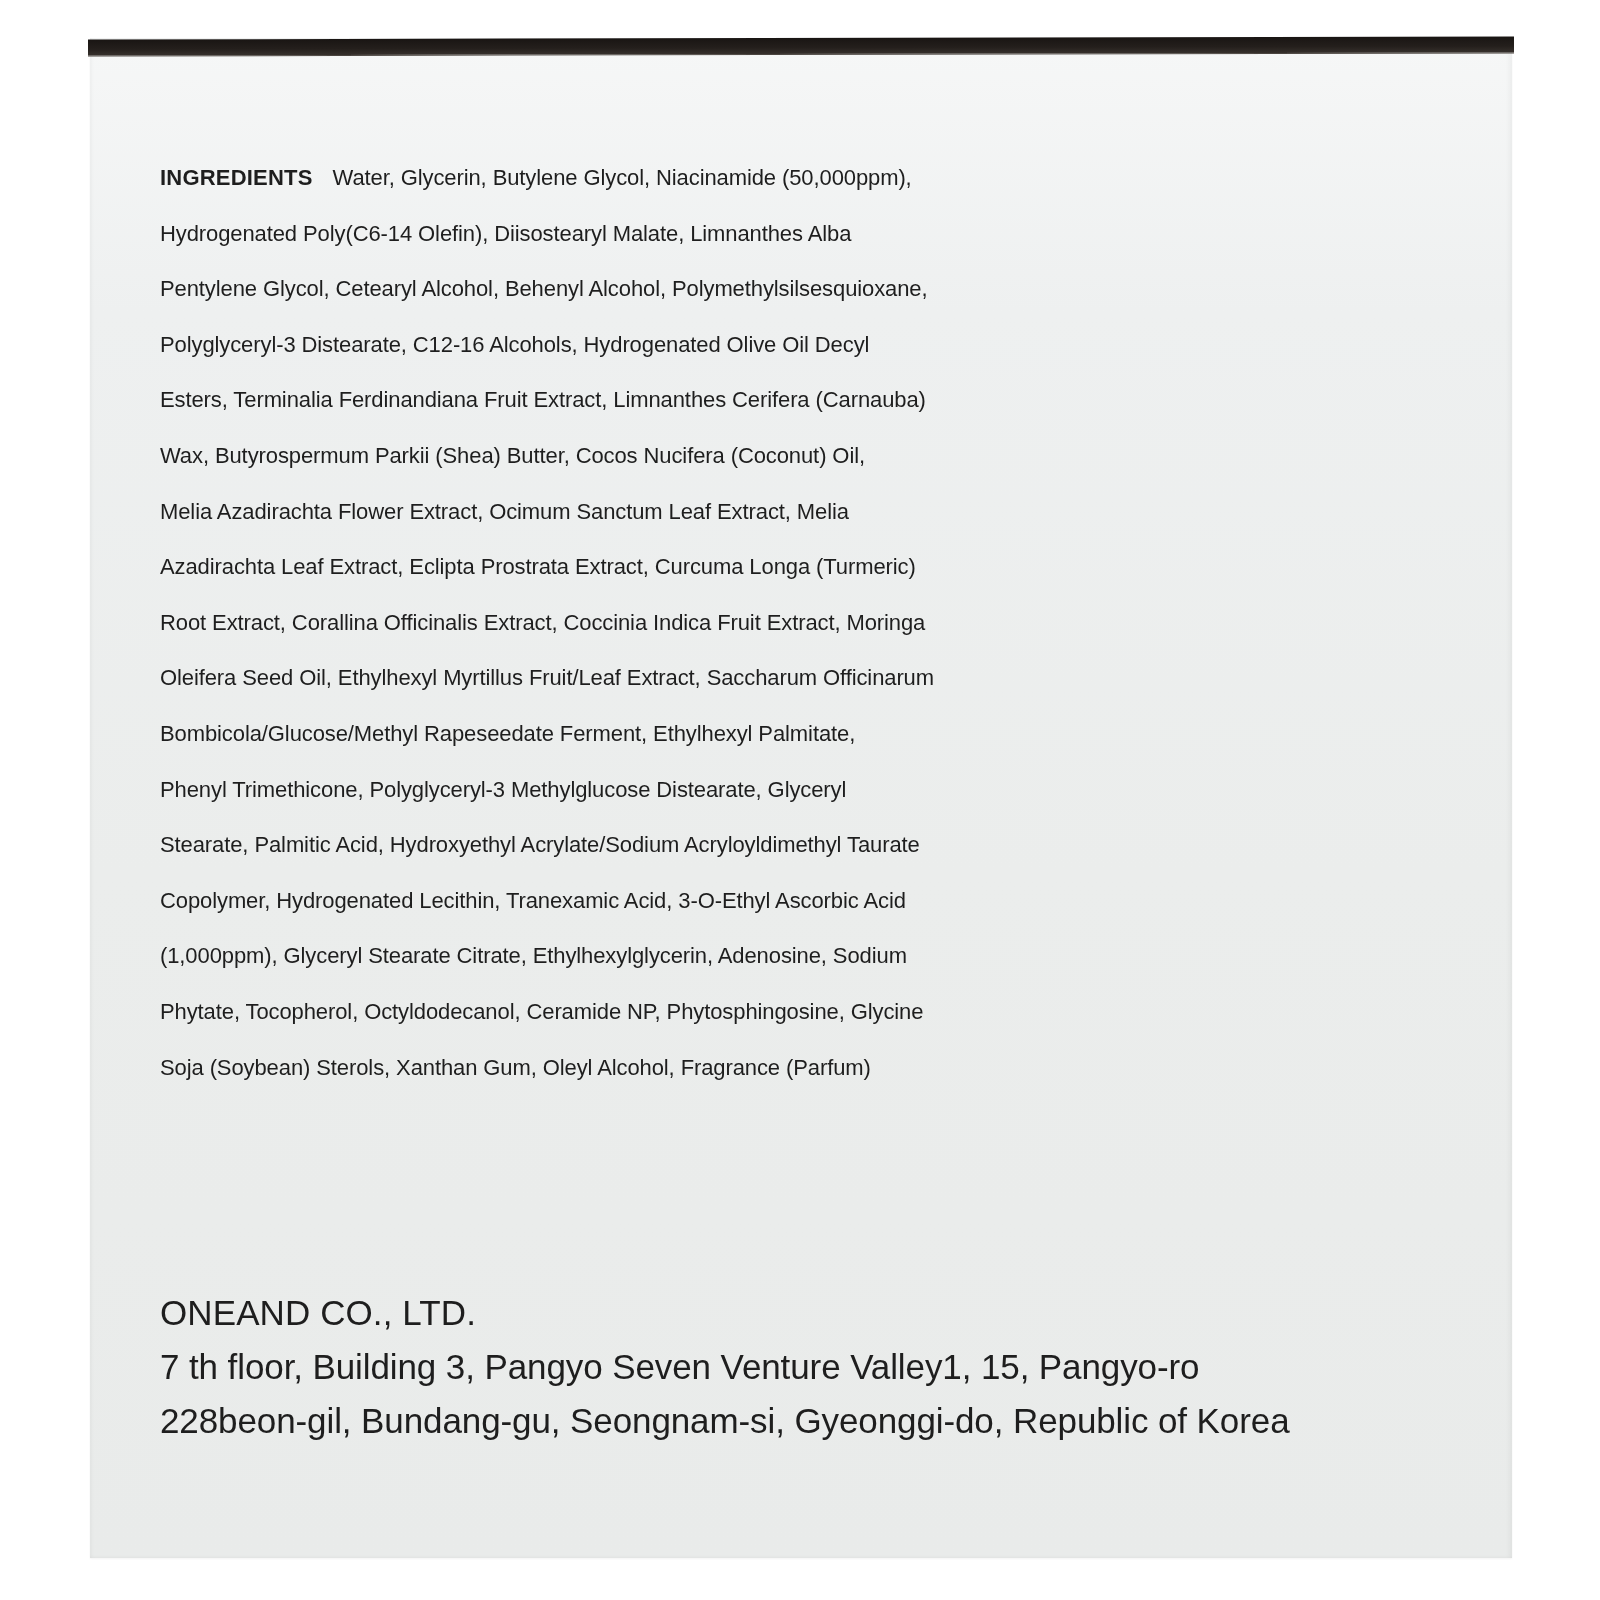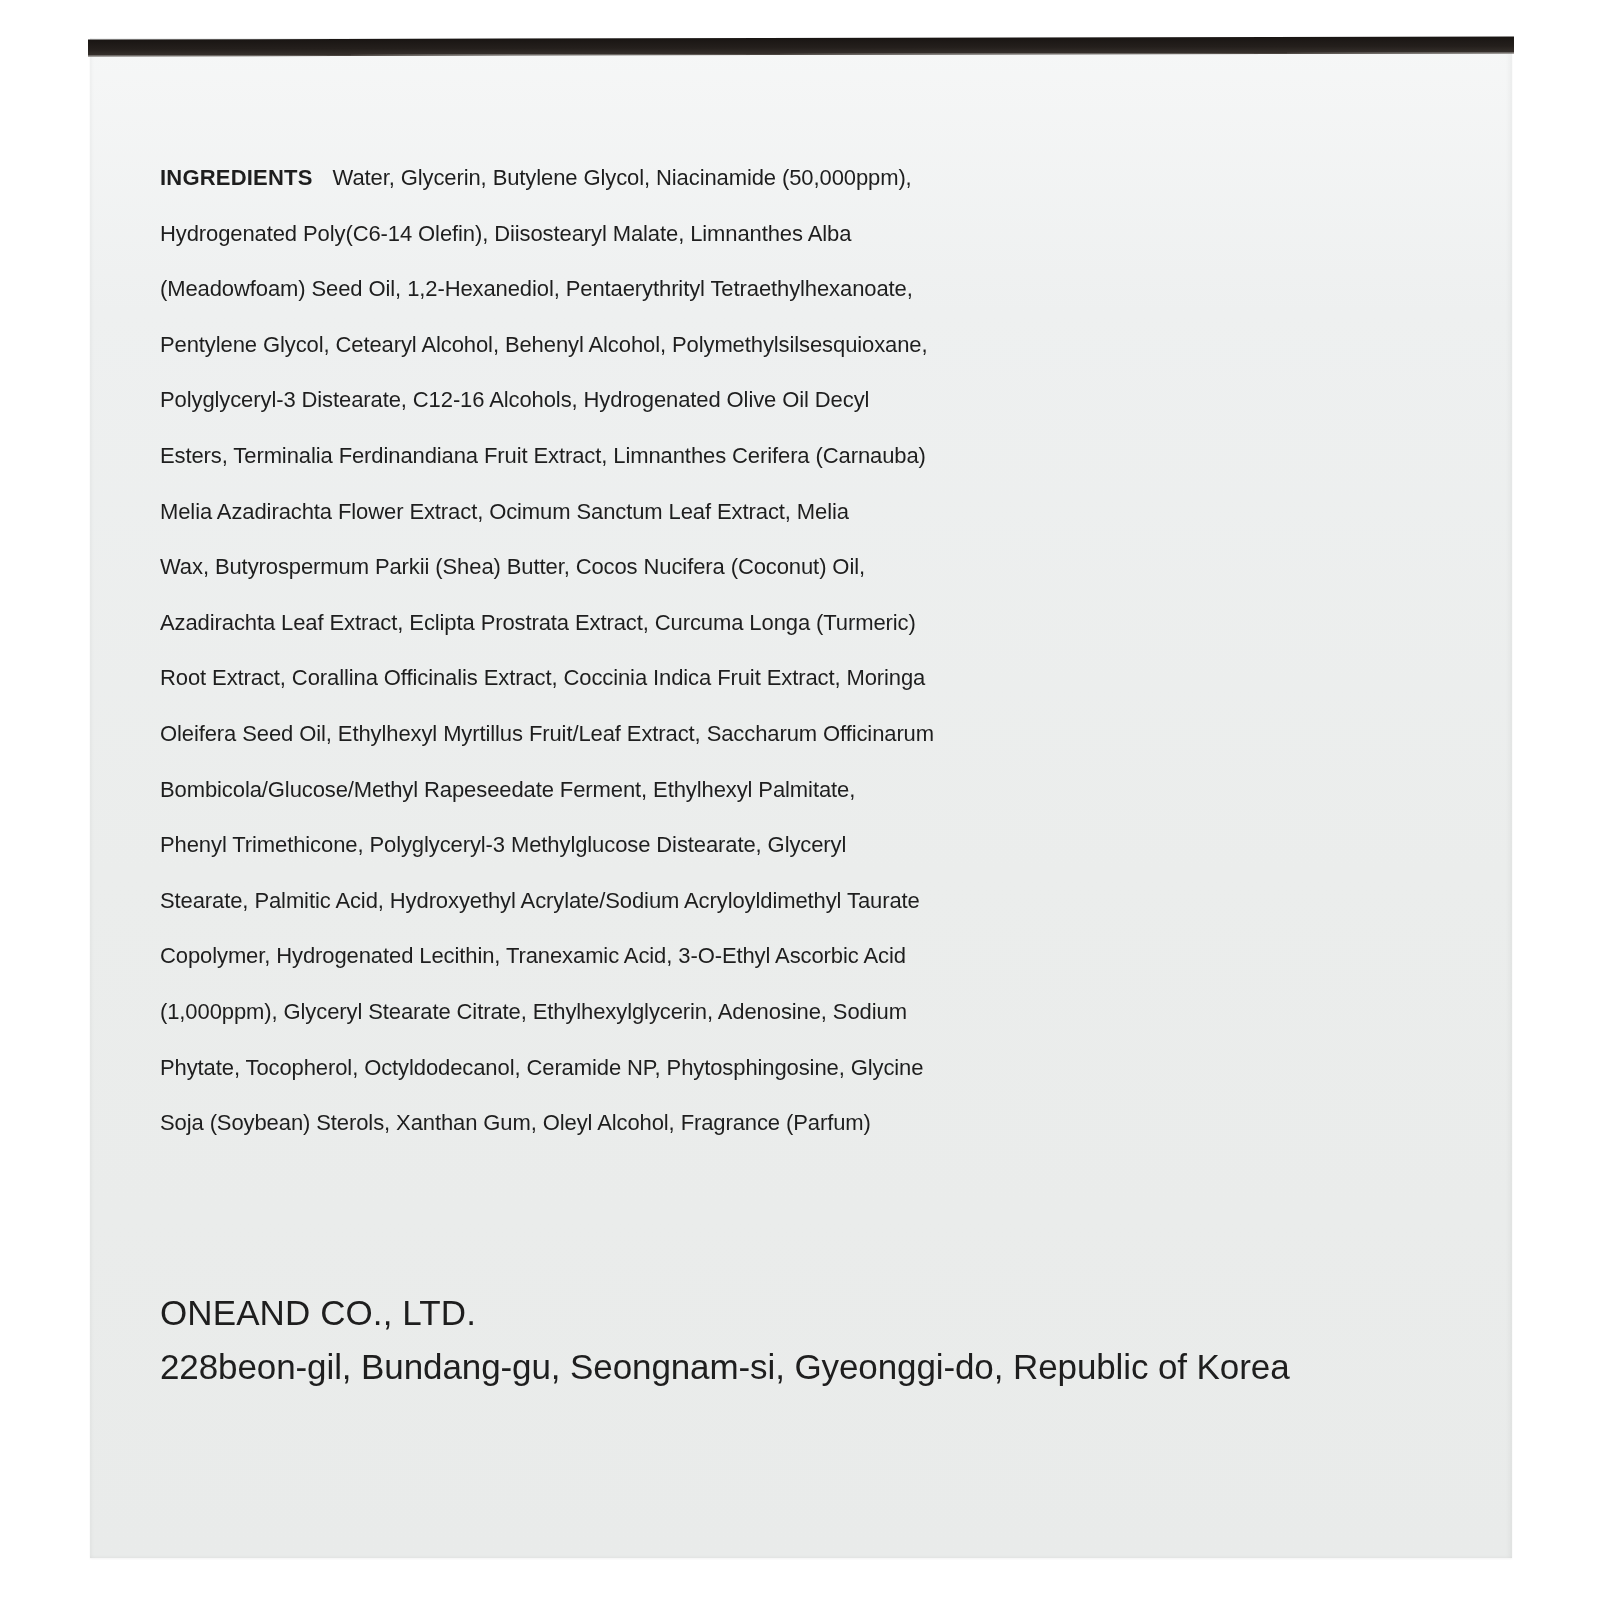--- a/index.html
+++ b/index.html
@@ -70,36 +70,36 @@
 </head>
 <body>
 
 <div id="stage">
   <div id="panel">
     <div id="top-band"></div>
 
     <div id="ingredients-block">
       <div class="ing-line"><span class="hd">INGREDIENTS</span><span>Water, Glycerin, Butylene Glycol, Niacinamide (50,000ppm),</span></div>
       <div class="ing-line">Hydrogenated Poly(C6-14 Olefin), Diisostearyl Malate, Limnanthes Alba</div>
-      <div class="ing-line">(Meadowfoam) Seed Oil, 1,2-Hexanediol, Pentaerythrityl Tetraethylhexanoate,</div>
       <div class="ing-line">Pentylene Glycol, Cetearyl Alcohol, Behenyl Alcohol, Polymethylsilsesquioxane,</div>
       <div class="ing-line">Polyglyceryl-3 Distearate, C12-16 Alcohols, Hydrogenated Olive Oil Decyl</div>
       <div class="ing-line">Esters, Terminalia Ferdinandiana Fruit Extract, Limnanthes Cerifera (Carnauba)</div>
+      <div class="ing-line">Wax, Butyrospermum Parkii (Shea) Butter, Cocos Nucifera (Coconut) Oil,</div>
       <div class="ing-line">Melia Azadirachta Flower Extract, Ocimum Sanctum Leaf Extract, Melia</div>
-      <div class="ing-line">Wax, Butyrospermum Parkii (Shea) Butter, Cocos Nucifera (Coconut) Oil,</div>
       <div class="ing-line">Azadirachta Leaf Extract, Eclipta Prostrata Extract, Curcuma Longa (Turmeric)</div>
       <div class="ing-line">Root Extract, Corallina Officinalis Extract, Coccinia Indica Fruit Extract, Moringa</div>
       <div class="ing-line">Oleifera Seed Oil, Ethylhexyl Myrtillus Fruit/Leaf Extract, Saccharum Officinarum</div>
       <div class="ing-line">Bombicola/Glucose/Methyl Rapeseedate Ferment, Ethylhexyl Palmitate,</div>
       <div class="ing-line">Phenyl Trimethicone, Polyglyceryl-3 Methylglucose Distearate, Glyceryl</div>
       <div class="ing-line">Stearate, Palmitic Acid, Hydroxyethyl Acrylate/Sodium Acryloyldimethyl Taurate</div>
       <div class="ing-line">Copolymer, Hydrogenated Lecithin, Tranexamic Acid, 3-O-Ethyl Ascorbic Acid</div>
       <div class="ing-line">(1,000ppm), Glyceryl Stearate Citrate, Ethylhexylglycerin, Adenosine, Sodium</div>
       <div class="ing-line">Phytate, Tocopherol, Octyldodecanol, Ceramide NP, Phytosphingosine, Glycine</div>
       <div class="ing-line">Soja (Soybean) Sterols, Xanthan Gum, Oleyl Alcohol, Fragrance (Parfum)</div>
     </div>
 
     <div id="company-block">
       <div class="company-name">ONEAND CO., LTD.</div>
+      <div class="addr">7 th floor, Building 3, Pangyo Seven Venture Valley1, 15, Pangyo-ro</div>
       <div class="addr">228beon-gil, Bundang-gu, Seongnam-si, Gyeonggi-do, Republic of Korea</div>
     </div>
   </div>
 </div>
 
 </body></html>

